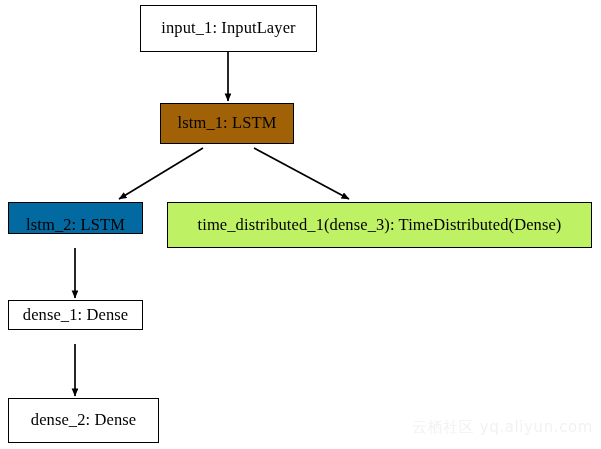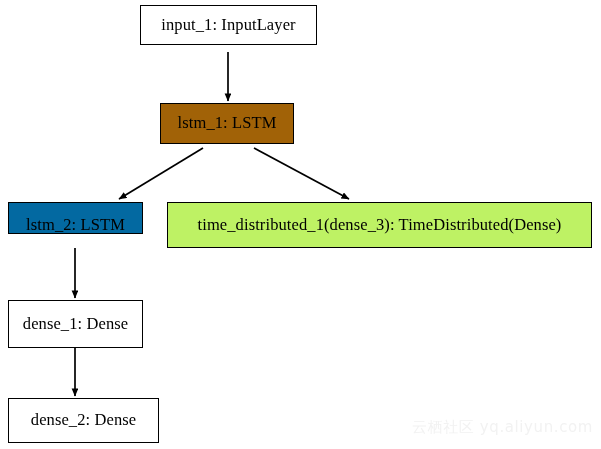--- a/index.html
+++ b/index.html
@@ -70,37 +70,37 @@
     </defs>
     <g id="edge-lines" stroke="#000000" stroke-width="1.7" fill="none">
         <line x1="228" y1="52" x2="228" y2="101" stroke="#000000" marker-end="url(#arrowhead)"></line>
         <line x1="203" y1="148" x2="119" y2="199" stroke="#000000" marker-end="url(#arrowhead)"></line>
         <line x1="254" y1="148" x2="349" y2="199" stroke="#000000" marker-end="url(#arrowhead)"></line>
         <line x1="75" y1="248" x2="75" y2="298" stroke="#000000" marker-end="url(#arrowhead)"></line>
         <line x1="75" y1="344" x2="75" y2="396" stroke="#000000" marker-end="url(#arrowhead)"></line>
       </g>
   </svg>
 
-  <div class="node" style="left: 140px; top: 5px; width: 177px; height: 40px; border-color: rgb(0, 0, 0); background: rgb(255, 255, 255);">
+  <div class="node" style="left: 140px; top: 5px; width: 177px; height: 47px; border-color: rgb(0, 0, 0); background: rgb(255, 255, 255);">
     <span class="node-label">input_1: InputLayer</span>
   </div>
 
   <div class="node" style="left: 160px; top: 103px; width: 134px; height: 41px; border-color: rgb(0, 0, 0); background: #a16207;">
     <span class="node-label">lstm_1: LSTM</span>
   </div>
 
   <div class="node" style="left: 8px; top: 202px; width: 135px; height: 32px; border-color: rgb(0, 0, 0); background: #0369a1; align-items: flex-end;">
     <span class="node-label">lstm_2: LSTM</span>
   </div>
 
   <div class="node" style="left: 167px; top: 202px; width: 425px; height: 46px; border-color: rgb(0, 0, 0); background: #bef264;">
     <span class="node-label">time_distributed_1(dense_3): TimeDistributed(Dense)</span>
   </div>
 
-  <div class="node" style="left: 8px; top: 300px; width: 135px; height: 48px; border-color: rgb(0, 0, 0); background: rgb(255, 255, 255); font-family: Liberation Serif, serif;">
+  <div class="node" style="left: 8px; top: 300px; width: 135px; height: 30px; border-color: rgb(0, 0, 0); background: rgb(255, 255, 255); font-family: Liberation Serif, serif;">
     <span class="node-label">dense_1: Dense</span>
   </div>
 
   <div class="node" style="left: 8px; top: 398px; width: 151px; height: 45px; border-color: rgb(0, 0, 0); background: rgb(255, 255, 255);">
     <span class="node-label">dense_2: Dense</span>
   </div>
 
   <div class="watermark" style="color: rgb(242, 242, 242);">云栖社区 yq.aliyun.com</div>
 
 </div>

